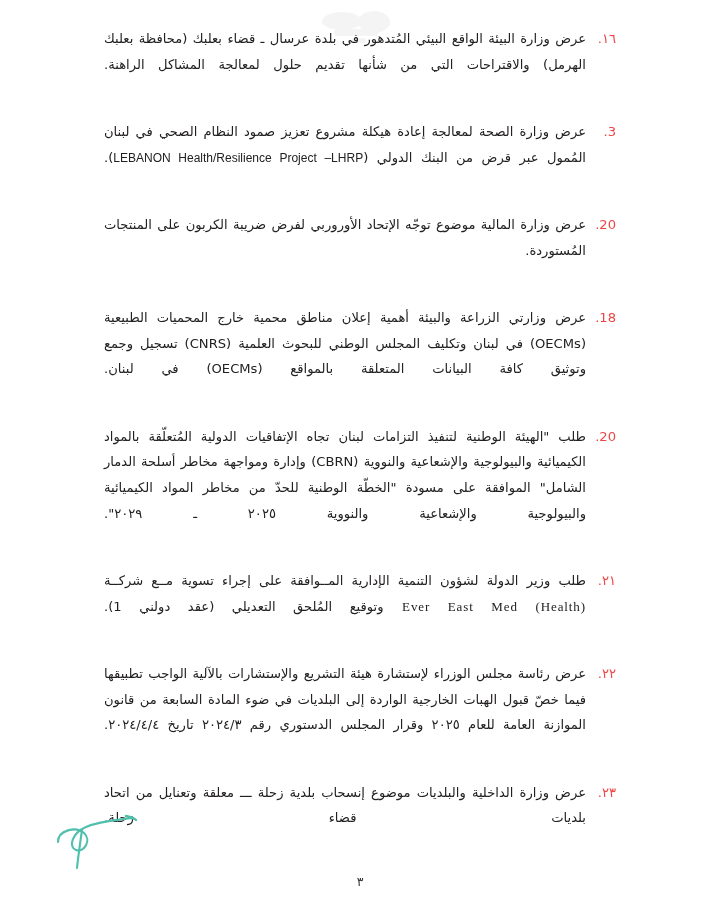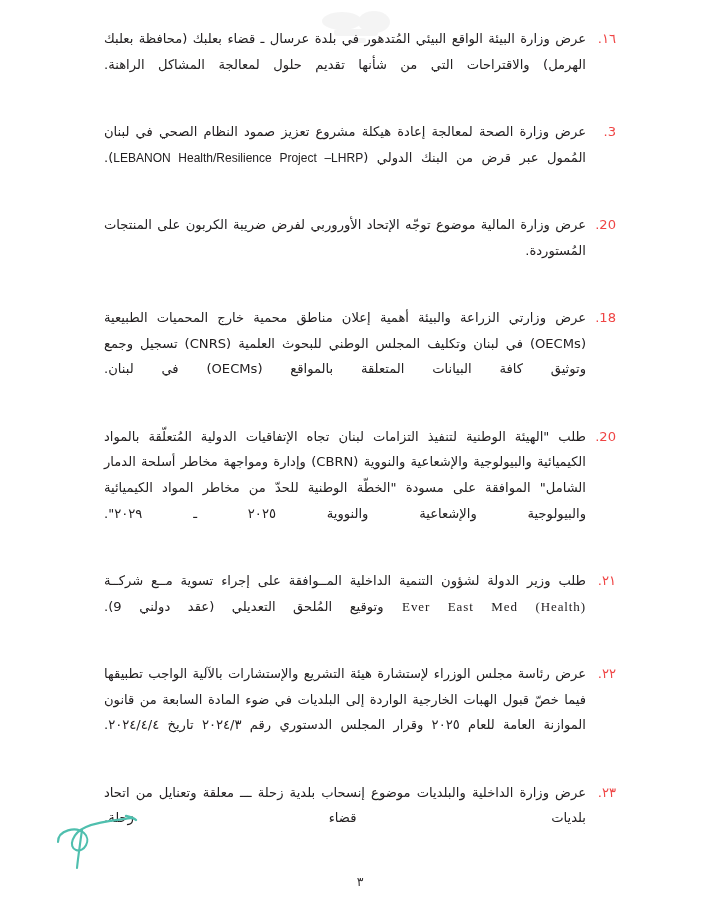--- a/index.html
+++ b/index.html
@@ -170,21 +170,21 @@
       <li class="item">
         <span class="item-number">18.</span>
         <span class="item-text"><span>عرض وزارتي الزراعة والبيئة أهمية إعلان مناطق محمية خارج المحميات الطبيعية (OECMs) في لبنان وتكليف المجلس الوطني للبحوث العلمية (CNRS) تسجيل وجمع وتوثيق كافة البيانات المتعلقة بالمواقع (OECMs) في لبنان.</span></span>
       </li>
       <li class="item">
         <span class="item-number">20.</span>
         <span class="item-text"><span>طلب "الهيئة الوطنية لتنفيذ التزامات لبنان تجاه الإتفاقيات الدولية المُتعلّقة بالمواد الكيميائية والبيولوجية والإشعاعية والنووية (CBRN) وإدارة ومواجهة مخاطر أسلحة الدمار الشامل" الموافقة على مسودة "الخطّة الوطنية للحدّ من مخاطر المواد الكيميائية والبيولوجية والإشعاعية والنووية ٢٠٢٥ ـ ٢٠٢٩".</span></span>
       </li>
       <li class="item stretched">
         <span class="item-number">٢١.</span>
-        <span class="item-text"><span>طلب وزير الدولة لشؤون التنمية الداخلية المــوافقة على إجراء تسوية مــع شركــة </span><span class="latin-serif">Ever East Med (Health)</span><span> وتوقيع المُلحق التعديلي (عقد دولني 9).</span></span>
+        <span class="item-text"><span>طلب وزير الدولة لشؤون التنمية الإدارية المــوافقة على إجراء تسوية مــع شركــة </span><span class="latin-serif">Ever East Med (Health)</span><span> وتوقيع المُلحق التعديلي (عقد دولني 1).</span></span>
       </li>
       <li class="item">
         <span class="item-number">٢٢.</span>
         <span class="item-text"><span>عرض رئاسة مجلس الوزراء لإستشارة هيئة التشريع والإستشارات بالآلية الواجب تطبيقها فيما خصّ قبول الهبات الخارجية الواردة إلى البلديات في ضوء المادة السابعة من قانون الموازنة العامة للعام ٢٠٢٥ وقرار المجلس الدستوري رقم ٢٠٢٤/٣ تاريخ ٢٠٢٤/٤/٤.</span></span>
       </li>
       <li class="item">
         <span class="item-number">٢٣.</span>
         <span class="item-text"><span>عرض وزارة الداخلية والبلديات موضوع إنسحاب بلدية زحلة ـــ معلقة وتعنايل من اتحاد بلديات قضاء زحلة.</span></span>
       </li>
     </ol>

